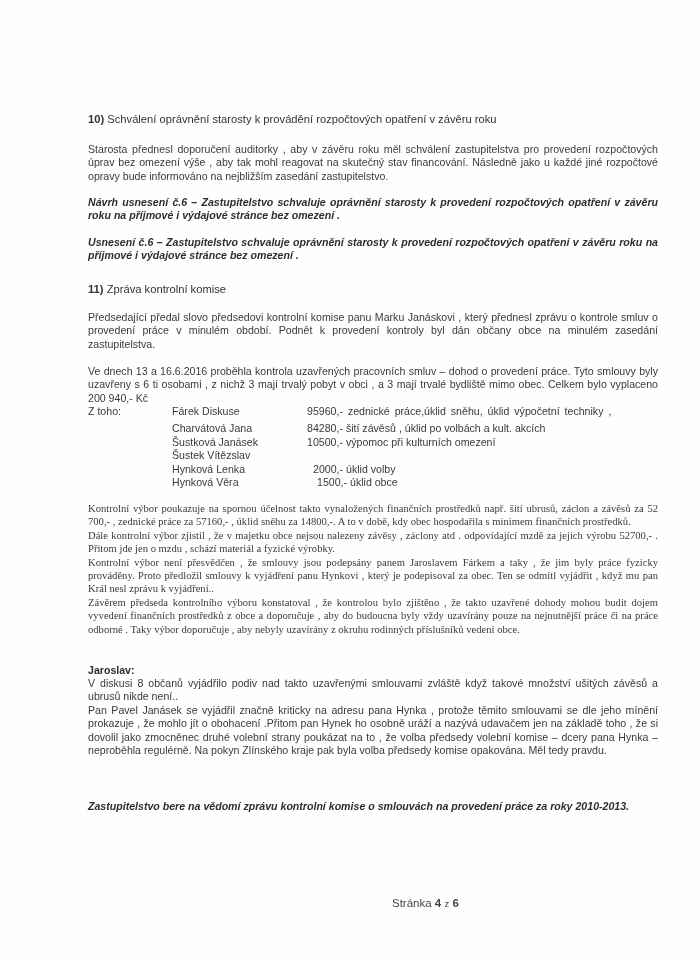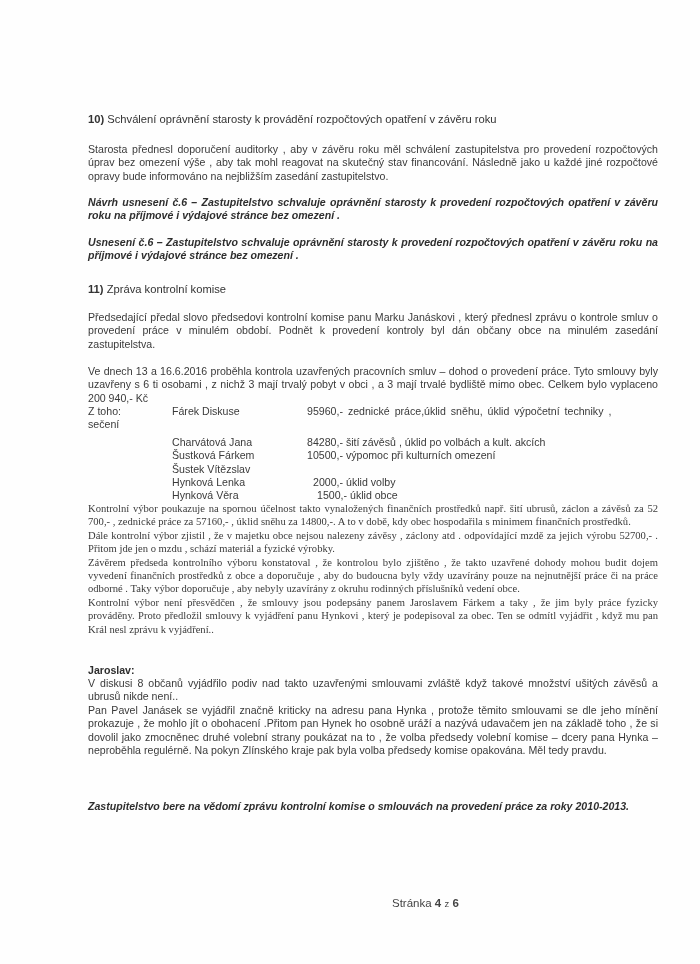--- a/index.html
+++ b/index.html
@@ -49,49 +49,46 @@
   <div class="block just" style="top:311px;">Předsedající předal slovo předsedovi kontrolní komise panu Marku Janáskovi , který přednesl zprávu o kontrole smluv o provedení práce v minulém období. Podnět k provedení kontroly byl dán občany obce na minulém zasedání zastupitelstva.</div>
 
   <div class="block just" style="top:365px;">Ve dnech 13 a 16.6.2016 proběhla kontrola uzavřených pracovních smluv – dohod o provedení práce. Tyto smlouvy byly uzavřeny s 6 ti osobami , z nichž 3 mají trvalý pobyt v obci , a 3 mají trvalé bydliště mimo obec. Celkem bylo  vyplaceno 200 940,- Kč</div>
 
   <div class="block" style="top:405px;">
     <div class="row">
       <span class="c1">Z toho:</span>
       <span class="c2">Fárek Diskuse</span>
       <span class="c3"><span style="position:static">95960,-</span><span style="position:static; word-spacing:2px;"> zednické  práce,úklid  sněhu,  úklid  výpočetní  techniky  ,</span></span>
     </div>
-    <div class="row">
-      <span class="c1">sečení</span>
-    </div>
     <div class="row" style="margin-top:4px;">
       <span class="c2">Charvátová Jana</span>
       <span class="c3"><span style="position:static">84280,-</span> <span style="position:static">šití závěsů , úklid po volbách a kult. akcích</span></span>
     </div>
     <div class="row">
-      <span class="c2">Šustková Fárkem</span>
+      <span class="c2">Šustková Janásek</span>
       <span class="c3"><span style="position:static">10500,-</span> <span style="position:static">výpomoc při kulturních omezení</span></span>
     </div>
     <div class="row">
       <span class="c2">Šustek Vítězslav</span>
     </div>
     <div class="row">
       <span class="c2">Hynková Lenka</span>
       <span class="c3" style="left:206px;"><span style="position:static">  2000,-</span> <span style="position:static">úklid volby</span></span>
     </div>
     <div class="row">
       <span class="c2">Hynková Věra</span>
       <span class="c3" style="left:210px;"><span style="position:static">   1500,-</span> <span style="position:static">úklid obce</span></span>
     </div>
   </div>
 
   <div class="block just" style="top:502px;font-family:Liberation Serif, serif;">
     <div>Kontrolní výbor poukazuje na spornou účelnost takto vynaložených finančních prostředků např. šití ubrusů, záclon a závěsů za 52 700,-  , zednické práce za 57160,- , úklid sněhu za 14800,-. A to v době, kdy obec hospodařila s minimem finančních prostředků.</div>
     <div>Dále kontrolní výbor zjistil , že v majetku obce nejsou nalezeny  závěsy , záclony atd . odpovídající mzdě za jejich výrobu  52700,- . Přitom  jde jen o mzdu , schází materiál a fyzické výrobky.</div>
+    <div>Kontrolní výbor není přesvědčen , že smlouvy jsou  podepsány  panem Jaroslavem Fárkem a taky , že jim byly práce fyzicky prováděny. Proto předložil smlouvy  k vyjádření panu Hynkovi , který je podepisoval za obec.  Ten se odmítl vyjádřit , když mu pan Král nesl zprávu k vyjádření..</div>
     <div>Závěrem předseda kontrolního výboru konstatoval , že kontrolou bylo zjištěno , že takto uzavřené dohody mohou budit dojem vyvedení finančních prostředků z obce a doporučuje , aby do budoucna byly vždy uzavírány pouze na nejnutnější práce či na práce odborné . Taky výbor doporučuje , aby nebyly uzavírány z okruhu rodinných příslušníků  vedení obce.</div>
-    <div>Kontrolní výbor není přesvědčen , že smlouvy jsou  podepsány  panem Jaroslavem Fárkem a taky , že jim byly práce fyzicky prováděny. Proto předložil smlouvy  k vyjádření panu Hynkovi , který je podepisoval za obec.  Ten se odmítl vyjádřit , když mu pan Král nesl zprávu k vyjádření..</div>
   </div>
 
   <div class="block bold" style="top:664px;">Jaroslav:</div>
   <div class="block just" style="top:677px;">
     <div>V diskusi 8 občanů vyjádřilo podiv nad takto uzavřenými smlouvami  zvláště když takové množství ušitých závěsů a ubrusů  nikde není..</div>
     <div>Pan Pavel Janásek se vyjádřil značně kriticky na adresu pana Hynka , protože těmito smlouvami se dle jeho mínění prokazuje , že mohlo jít o obohacení .Přitom pan Hynek ho osobně uráží a nazývá udavačem jen na základě toho , že si dovolil jako zmocněnec druhé volební strany poukázat na to , že volba předsedy volební komise – dcery pana Hynka – neproběhla regulérně. Na pokyn Zlínského kraje pak byla volba předsedy komise opakována. Měl tedy pravdu.</div>
   </div>
 
   <div class="block bi" style="top:800px; width:560px;"> Zastupitelstvo bere na vědomí zprávu kontrolní komise o smlouvách na provedení práce za roky 2010-2013.</div>
 

